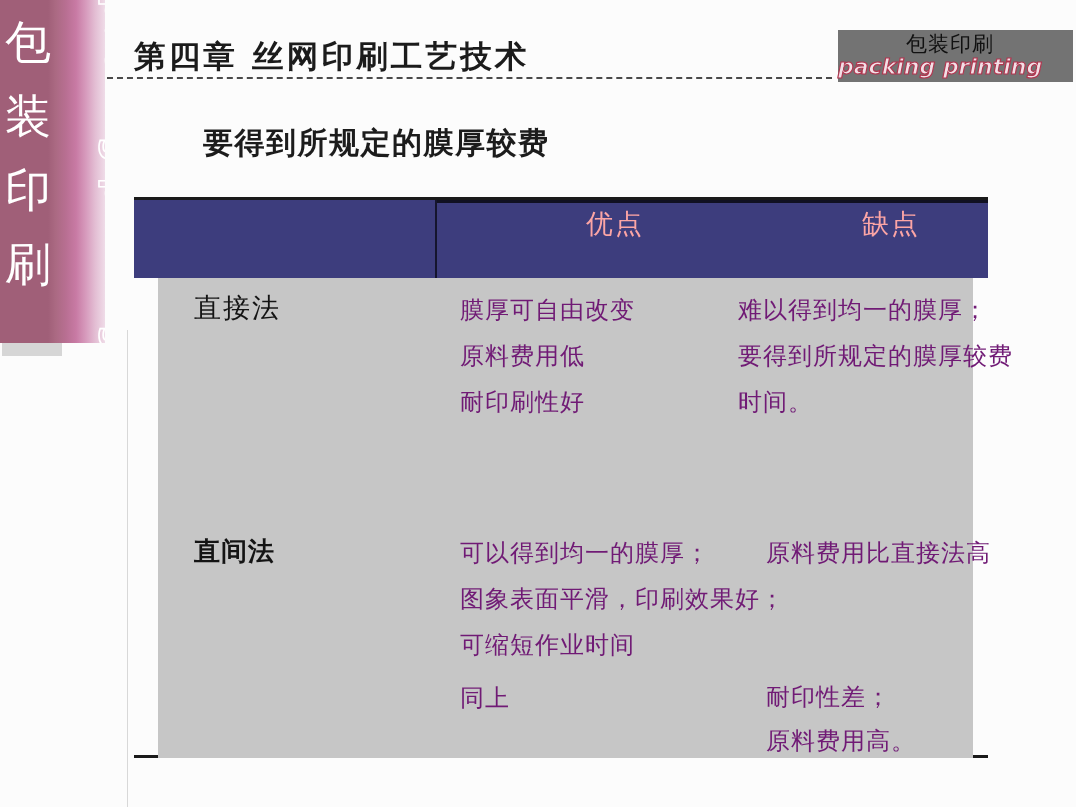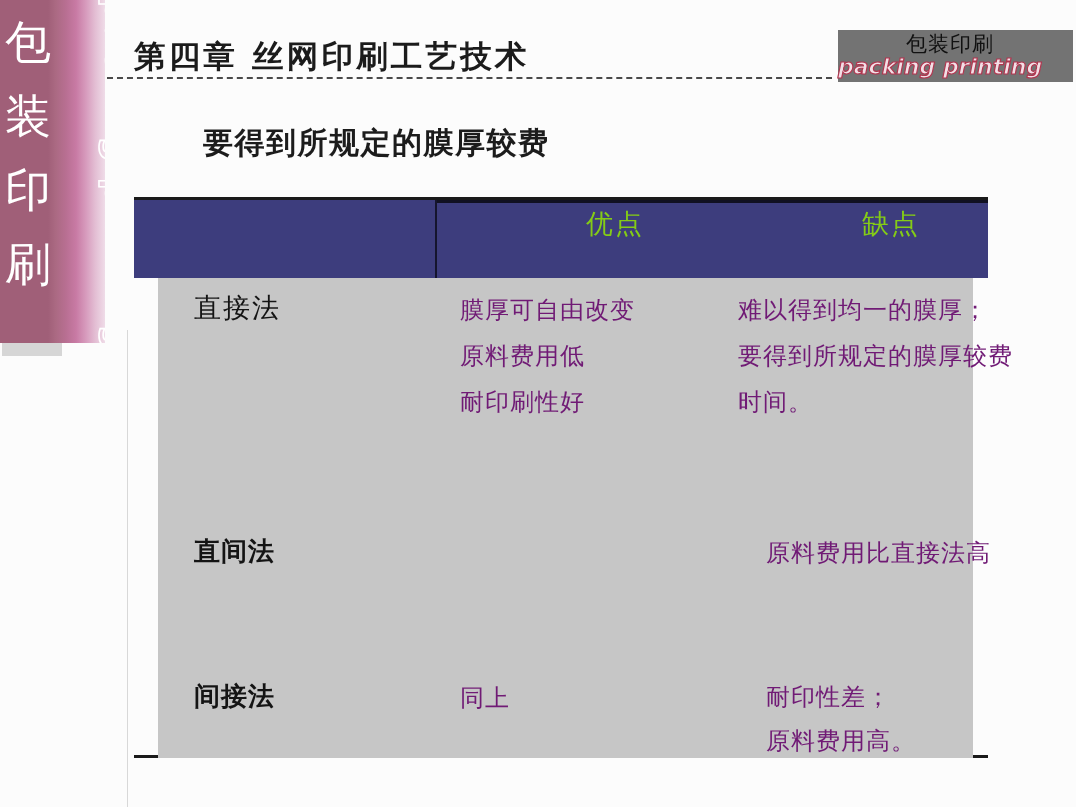--- a/index.html
+++ b/index.html
@@ -196,21 +196,21 @@
     position: absolute;
     left: 301px;
     top: 0px;
     width: 553px;
     height: 3px;
     background: #111122;
   }
   .th-label {
     position: absolute;
     top: 6px;
-    color: #84cc16;
+    color: #fca5a5;
     font-family: "Liberation Serif", "DejaVu Serif", serif;
     font-size: 27px;
     font-weight: 400;
     letter-spacing: 2px;
     white-space: nowrap;
   }
   .th-pros { left: 452px; }
   .th-cons { left: 728px; }
 
   .tbl-body {
@@ -301,23 +301,25 @@
 
       <div class="cell cell-method r1-method">直接法</div>
       <div class="cell cell-text r1-pros">膜厚可自由改变
 原料费用低
 耐印刷性好</div>
       <div class="cell cell-text r1-cons">难以得到均一的膜厚；
 要得到所规定的膜厚较费
 时间。</div>
 
       <div class="cell cell-method bold r2-method">直间法</div>
+      <div class="cell cell-text r2-pros">可以得到均一的膜厚；
+图象表面平滑，印刷效果好；
+可缩短作业时间</div>
       <div class="cell cell-text r2-cons">原料费用比直接法高</div>
 
-      <div class="cell cell-method bold r3-method">间接法</div>
       <div class="cell cell-text r3-pros">同上</div>
       <div class="cell cell-text r3-cons">耐印性差；
 原料费用高。</div>
 
     </div>
   </div>
 
 </div>
 
 </body></html>

